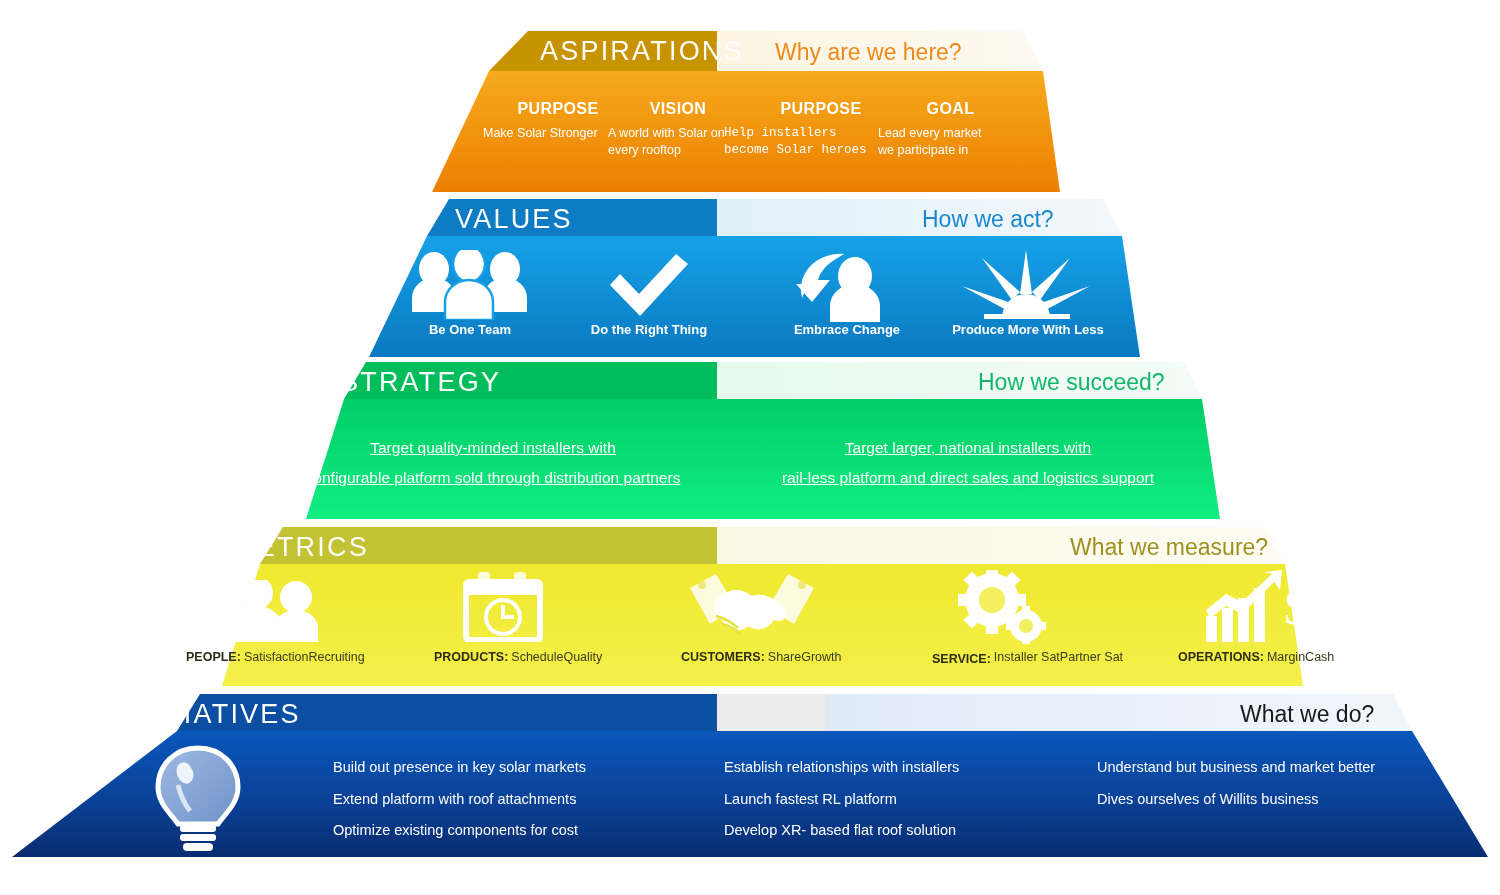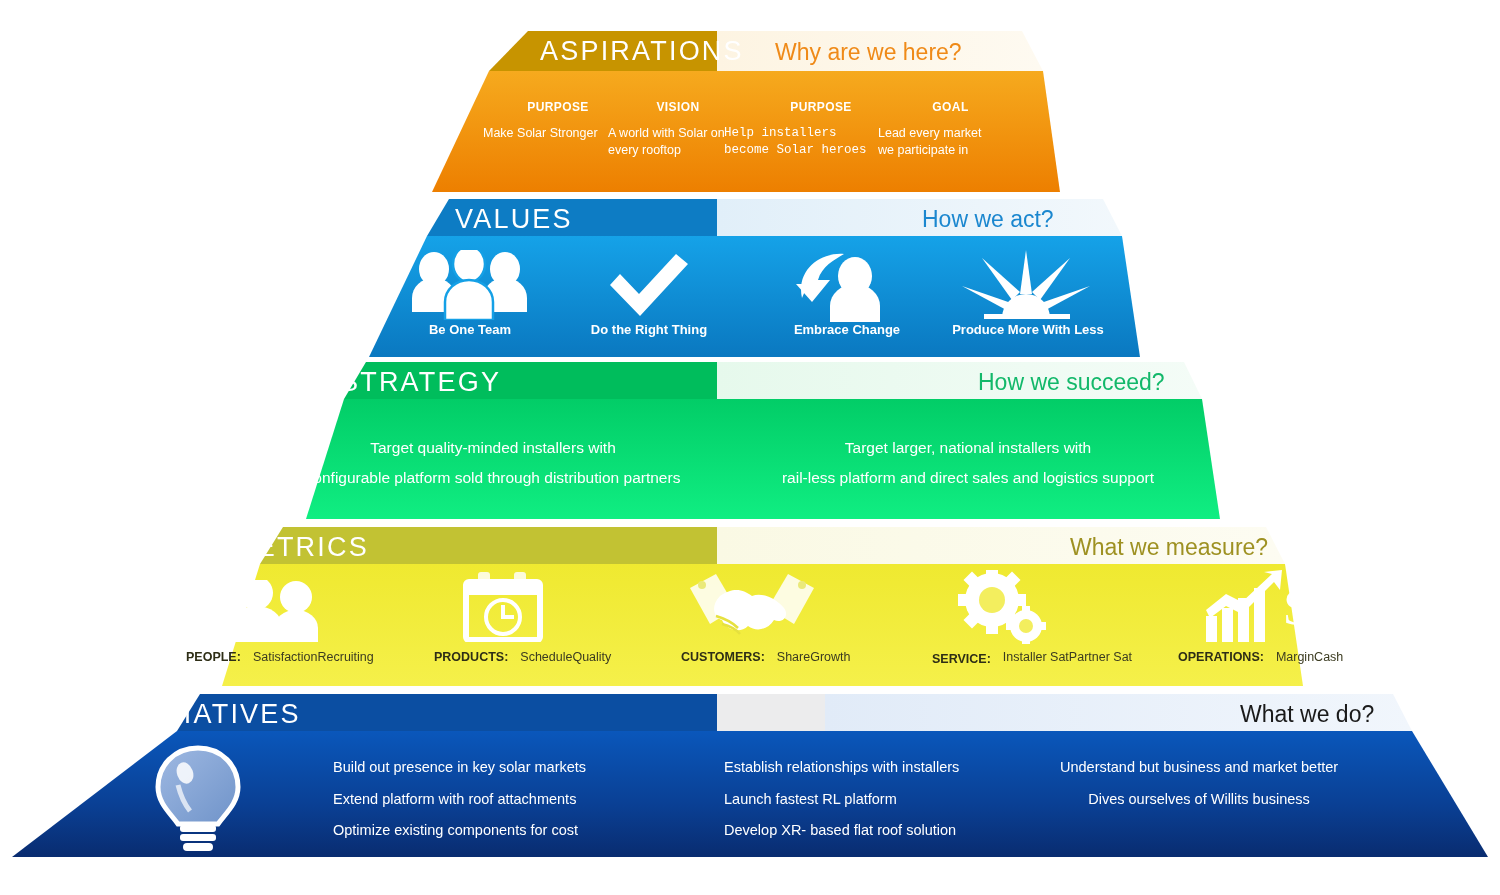--- a/index.html
+++ b/index.html
@@ -7,35 +7,35 @@
        font-family:"Liberation Sans","DejaVu Sans",sans-serif;}
   #pyramid{position:absolute;left:0;top:0;width:1232px;height:895px;}
   .lyr{position:absolute;left:0;top:0;width:1500px;height:895px;}
 
   
   .hdr-label{position:absolute;color:#ffffff;font-size:27px;letter-spacing:2.2px;
              font-weight:400;white-space:nowrap;}
   .hdr-q{position:absolute;font-size:23px;white-space:nowrap;font-weight:400;}
 
   
-  .asp-cap{position:absolute;font-size:12px;font-weight:bold;color:#fff;
+  .asp-cap{position:absolute;font-size:16px;font-weight:bold;color:#fff;
            text-align:center;letter-spacing:.4px;}
   .asp-body{position:absolute;font-size:12.5px;color:#fff;text-align:left;
             line-height:17px;}
 
   
   .val-lab{position:absolute;font-size:13px;font-weight:bold;color:#fff;
            text-align:center;white-space:nowrap;}
 
   
   .strat-txt{position:absolute;font-size:15.5px;color:#fff;text-align:center;
-             line-height:30px;}
-
-  
-  .met-row{position:absolute;display:flex;align-items:flex-start;gap:12px;
+             line-height:30px;text-decoration:underline;}
+
+  
+  .met-row{position:absolute;display:flex;align-items:flex-start;gap:3px;
            font-size:12.5px;color:#3b3b20;white-space:nowrap;}
   .met-key{font-weight:bold;color:#2e2e16;}
   .met-vals{display:flex;flex-direction:row;line-height:15.5px;color:#3b3b20;}
 
   
   .init-col{position:absolute;display:flex;flex-direction:column;
             font-size:14.5px;color:#fff;line-height:31.5px;white-space:nowrap;}
 
   svg{display:block;}
   .ico{position:absolute;}
@@ -310,18 +310,18 @@
   <div class="init-col" style="left:333px;top:752px;">
     <span>Build out presence in key solar markets</span>
     <span>Extend platform with roof attachments</span>
     <span>Optimize existing components for cost</span>
   </div>
   <div class="init-col" style="left:724px;top:752px;">
     <span>Establish relationships with installers</span>
     <span>Launch fastest RL platform</span>
     <span>Develop XR- based flat roof solution</span>
   </div>
-  <div class="init-col" style="left:1060px;top:752px;text-align:center;">
+  <div class="init-col" style="left:1097px;top:752px;">
     <span>Understand but business and market better</span>
     <span>Dives ourselves of Willits business</span>
   </div>
 
 </div>
 
 </body></html>

